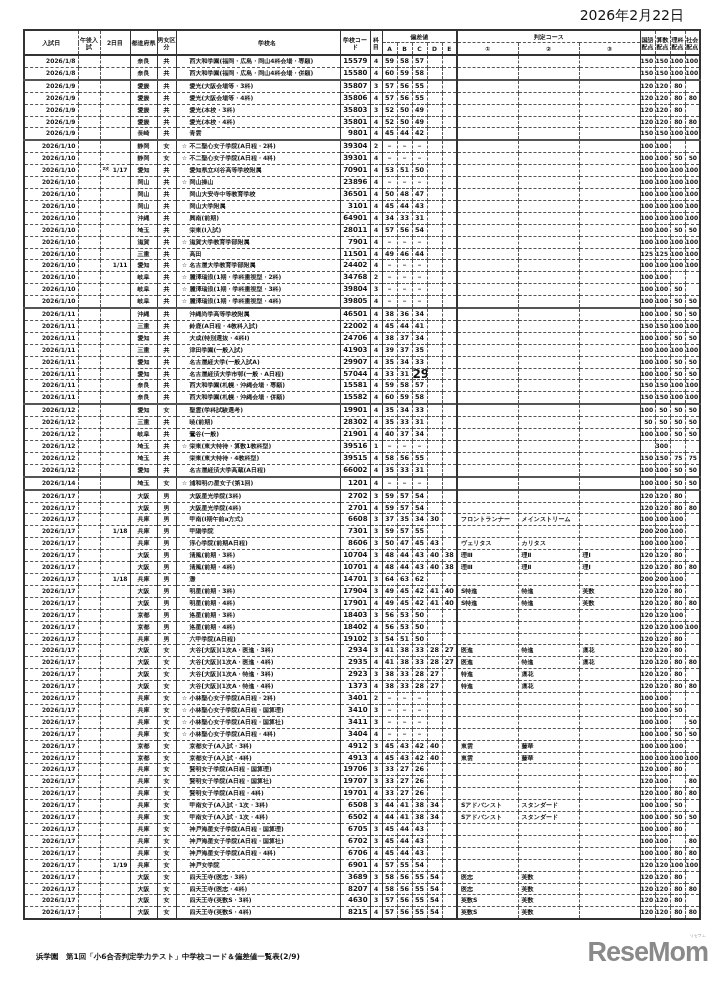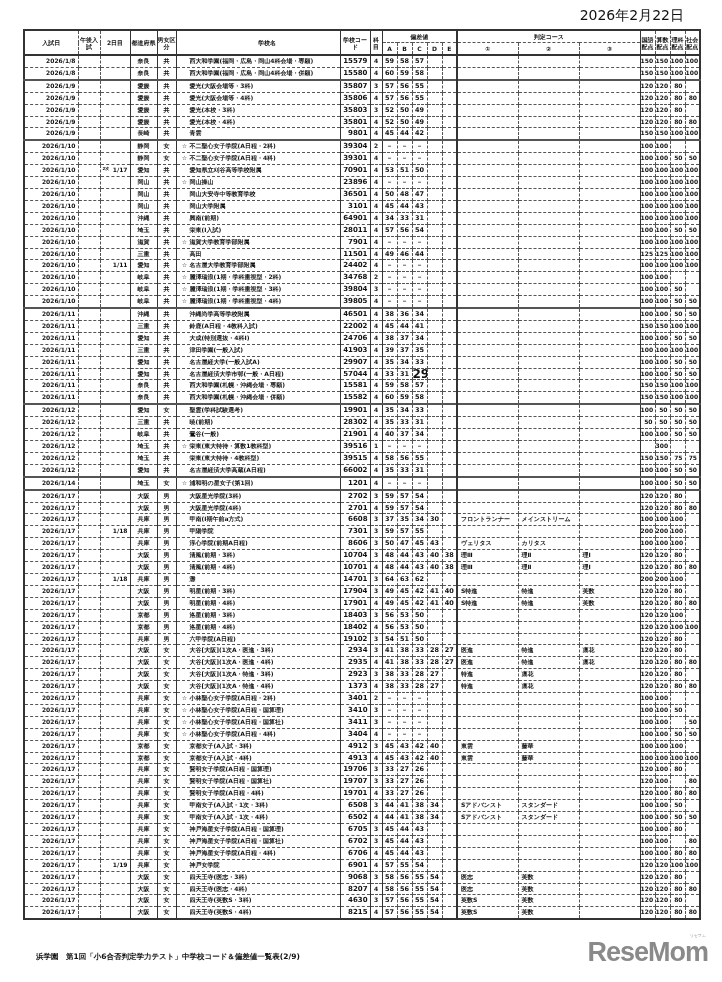--- a/index.html
+++ b/index.html
@@ -1578,21 +1578,21 @@
         <td class="r">100</td>
         <td class="r" style="border-right:none;">100</td>
       </tr>
       <tr>
         <td class="r">2026/1/17</td>
         <td class="c"></td>
         <td class="r solid-r"><span></span></td>
         <td class="c solid-r">大阪</td>
         <td class="c solid-r">女</td>
         <td class="l solid-r"><span class="nostar"></span><span>四天王寺(医志・3科)</span></td>
-        <td class="r solid-r code">9068</td>
+        <td class="r solid-r code">3689</td>
         <td class="c solid-r">3</td>
         <td class="c" style="font-size:6.5px;">58</td>
         <td class="c" style="font-size:6.5px;">56</td>
         <td class="c" style="font-size:6.5px;">55</td>
         <td class="c" style="font-size:6.5px;">54</td>
         <td class="c thick-r" style="font-size:6.5px;"></td>
         <td class="l">医志</td>
         <td class="l">英数</td>
         <td class="l solid-r"></td>
         <td class="r">120</td>

